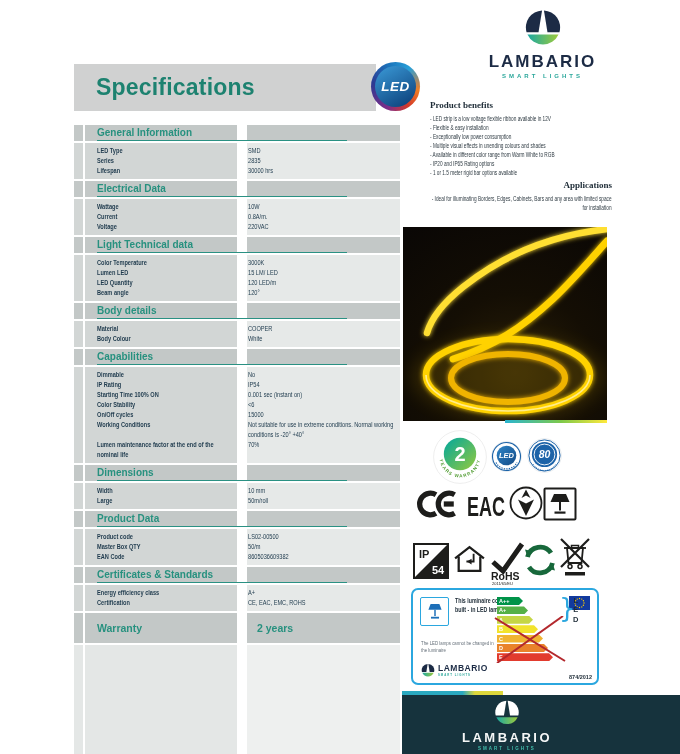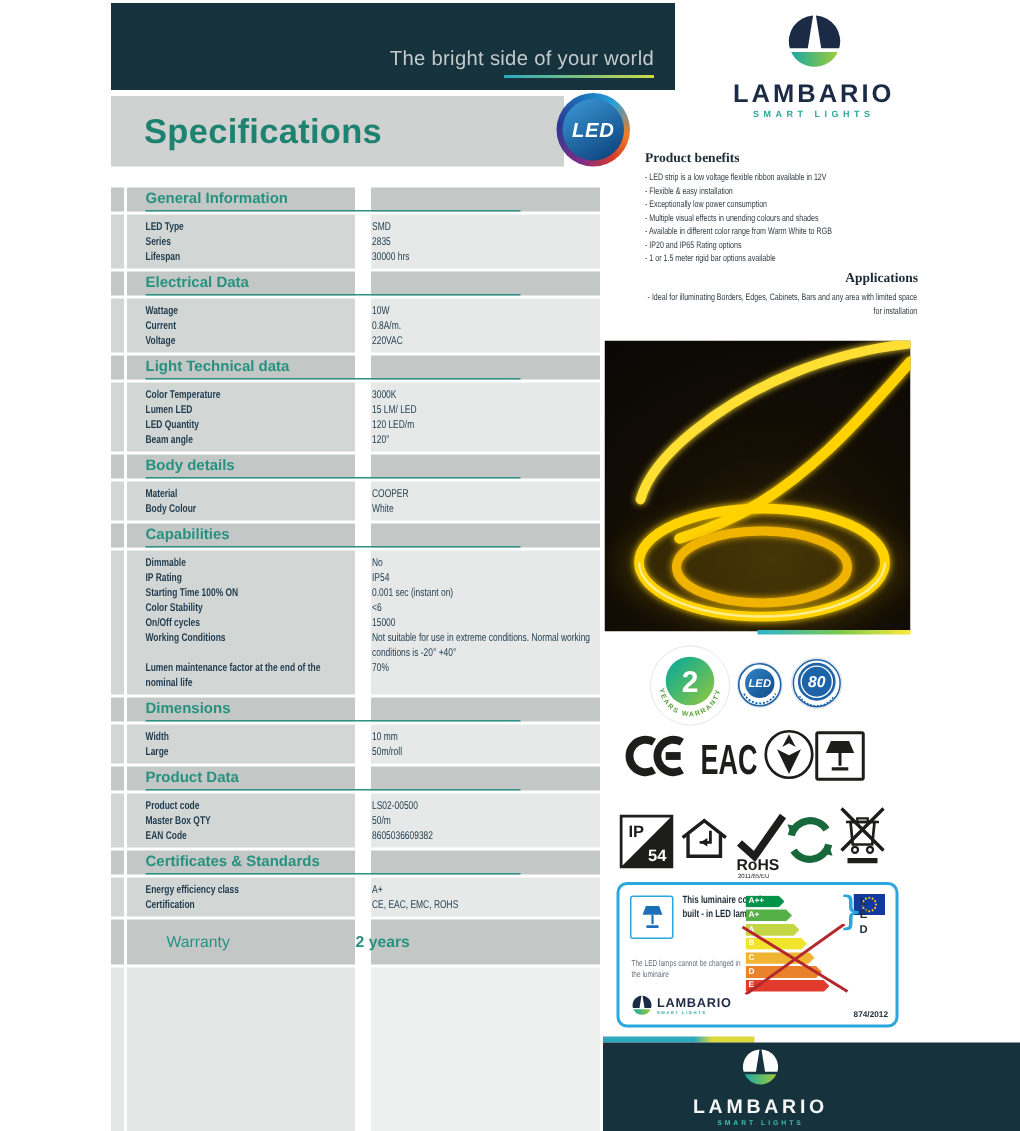--- a/index.html
+++ b/index.html
@@ -48,23 +48,23 @@
   .sec-title{padding-left:23px;line-height:16px;font-size:10px;font-weight:bold;color:#27917f;}
   .sec-underline{position:absolute;left:23px;bottom:0px;width:250px;height:1px;background:#2a9183;}
   .band-rows{--lbl:#d2d6d5;--val:#e6e9e8;padding:3px 0;}
   .spec-row{display:flex;align-items:flex-start;}
   .spec-label{flex:0 0 163px;box-sizing:border-box;padding-left:23px;font-size:7.5px;
          font-weight:bold;line-height:10px;color:#1e3a4d;overflow:hidden;}
   .spec-value{flex:1;box-sizing:border-box;padding-left:11px;padding-right:4px;font-size:7.5px;
          font-weight:normal;line-height:10px;color:#1e3a4d;overflow:hidden;}
   .sections-host .sec-block:nth-of-type(5) .band-rows .spec-row:nth-of-type(8){margin-top:9px;}
   .band-warranty{--lbl:#c3c8c7;--val:#c3c8c7;height:30px;display:flex;}
-  .w-label{flex:0 0 163px;box-sizing:border-box;padding-left:37px;font-size:10.5px;
-         font-weight:normal;color:#27917f;line-height:30px;border-radius:13px;}
-  .w-value{flex:1;box-sizing:border-box;padding-left:0;font-size:10.5px;font-weight:bold;
+  .w-label{flex:0 0 163px;box-sizing:border-box;padding-left:23px;font-size:10.5px;
+         font-weight:bold;color:#27917f;line-height:30px;border-radius:13px;}
+  .w-value{flex:1;box-sizing:border-box;padding-left:20px;font-size:10.5px;font-weight:bold;
          color:#27917f;line-height:30px;}
   .band-filler{--lbl:#e4e7e6;--val:#eef0ef;flex:1;}
 
   
   .product-photo{position:absolute;left:403px;top:227px;width:204px;height:194px;display:block;}
   .photo-grad{position:absolute;left:505px;top:420px;width:102px;height:3px;
          background:linear-gradient(90deg,#2ab5cf,#7ec94a 55%,#ffe93c);}
 
   
   .abs{position:absolute;}
@@ -110,24 +110,20 @@
          display:flex;align-items:center;justify-content:center;}
   .footer-inner{margin-right:68px;text-align:center;}
   .footer-name{font-size:13px;font-weight:bold;color:#f4f6f6;letter-spacing:2.5px;margin-top:1px;}
   .footer-sub{font-size:4.5px;font-weight:bold;color:#43bfae;letter-spacing:2px;margin-top:1px;}
 </style>
 </head>
 <body>
 
 <div class="sheet">
 
-  <div class="top-bar">
-    <div class="tagline">The bright side of your world</div>
-    <div class="tagline-underline"></div>
-  </div>
 
   <div class="brand-top">
     <svg width="38" height="38" viewBox="0 0 40 40">
       <defs>
           <linearGradient id="cres1" x1="0" y1="0" x2="1" y2="0">
         <stop offset="0" stop-color="#1ba8a2"></stop>
             <stop offset="1" stop-color="#9ecb3b"></stop>
           </linearGradient>
         </defs>
       <path d="M19,2.5 A18,18 0 0 0 2.7,25.5 L15.3,25.5 Z" fill="#1c2b45"></path>

